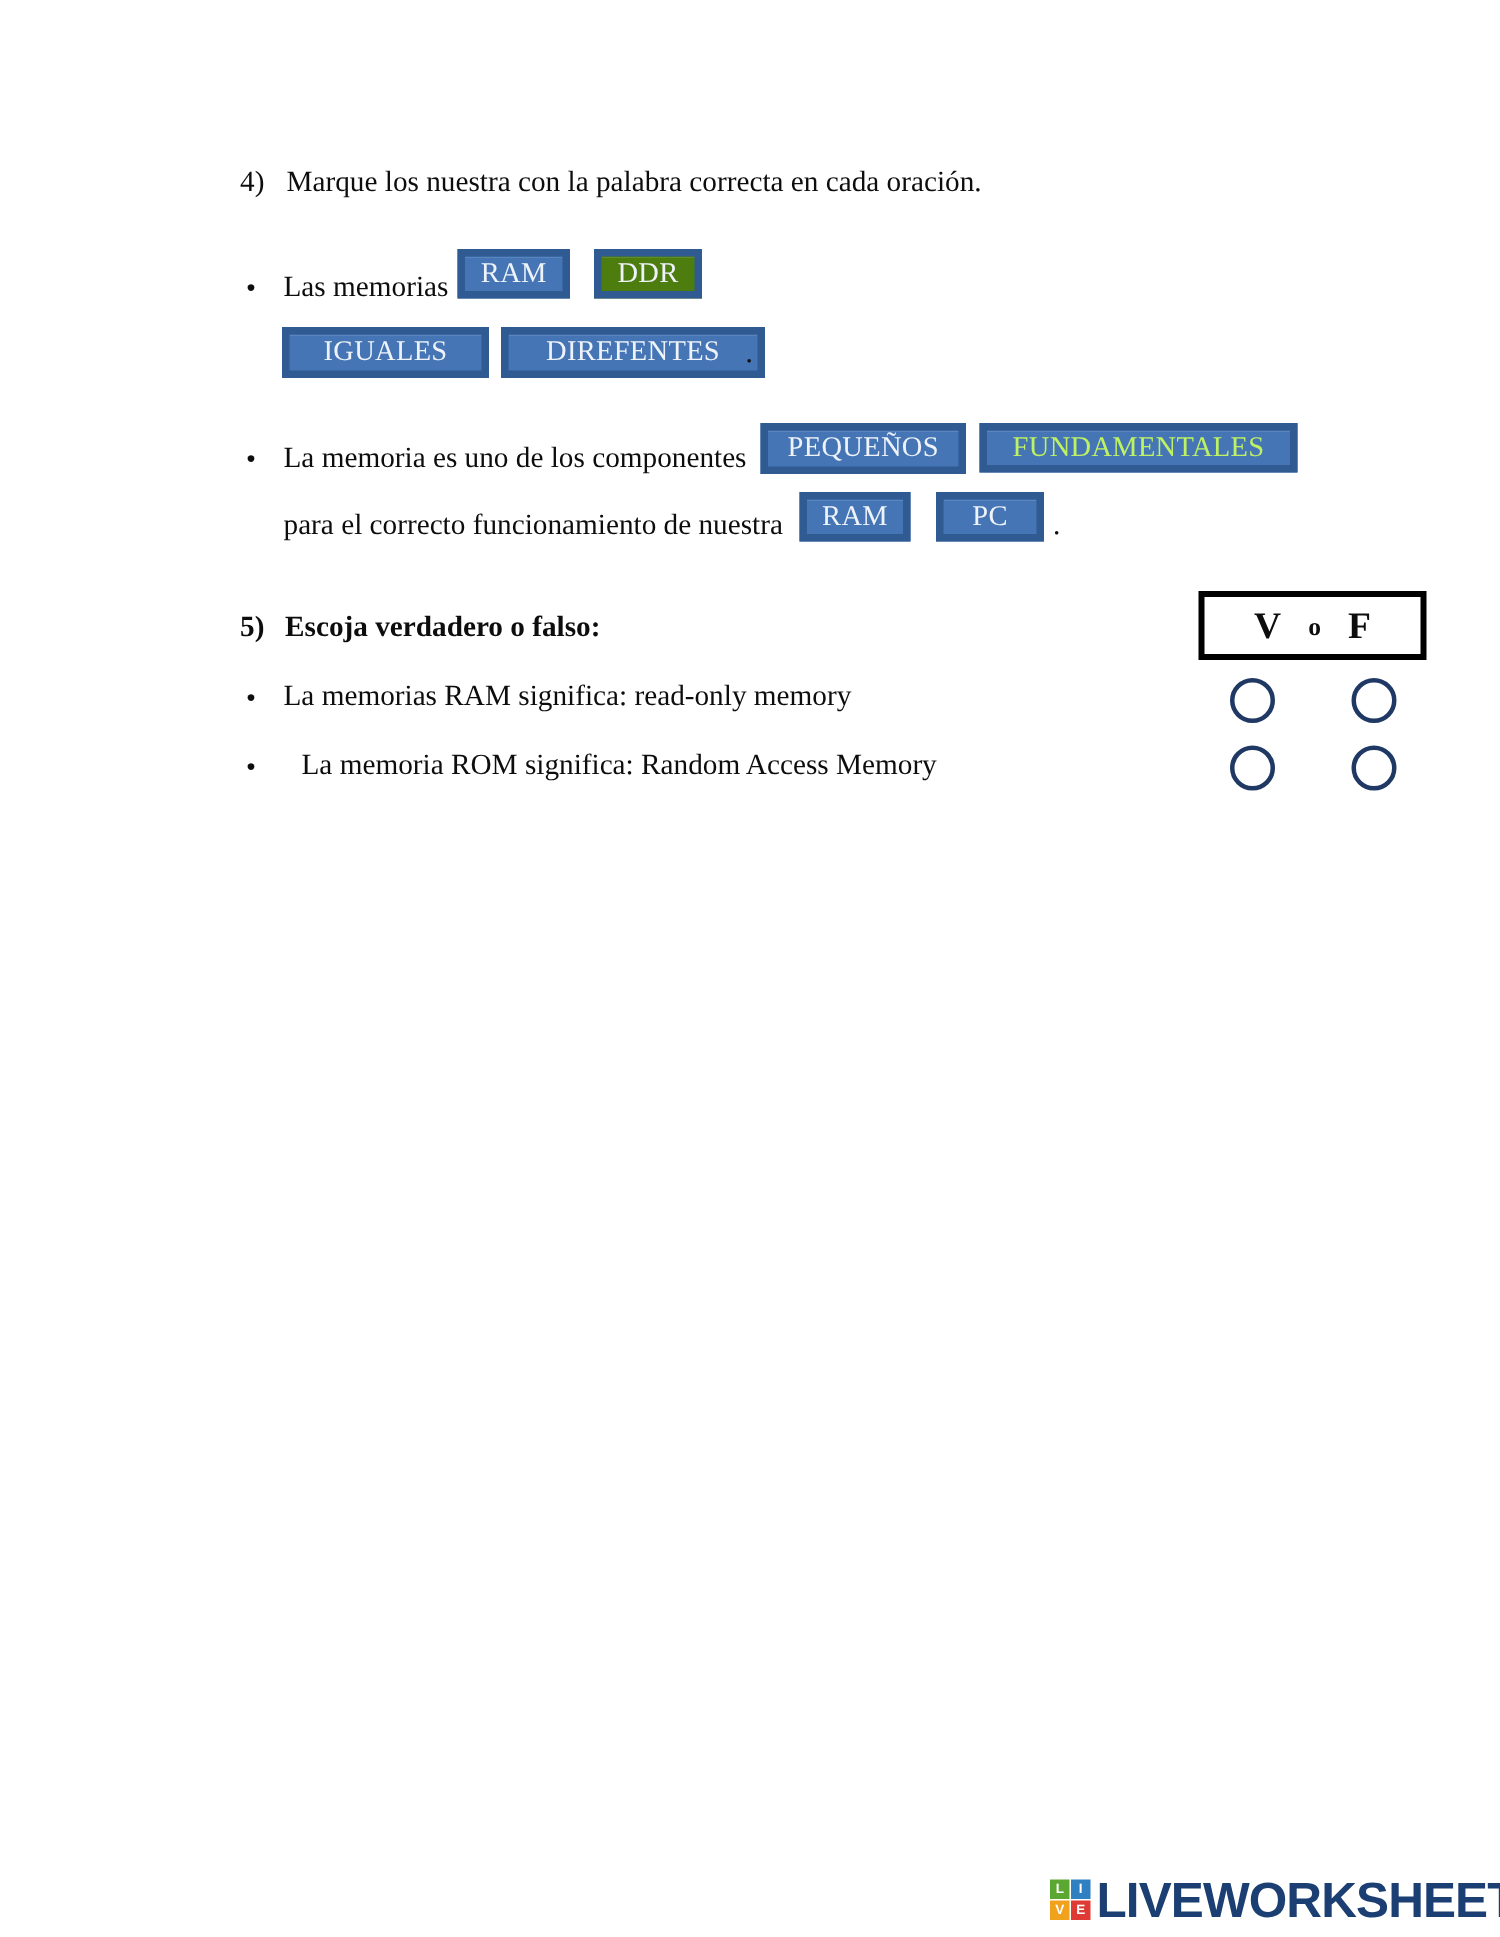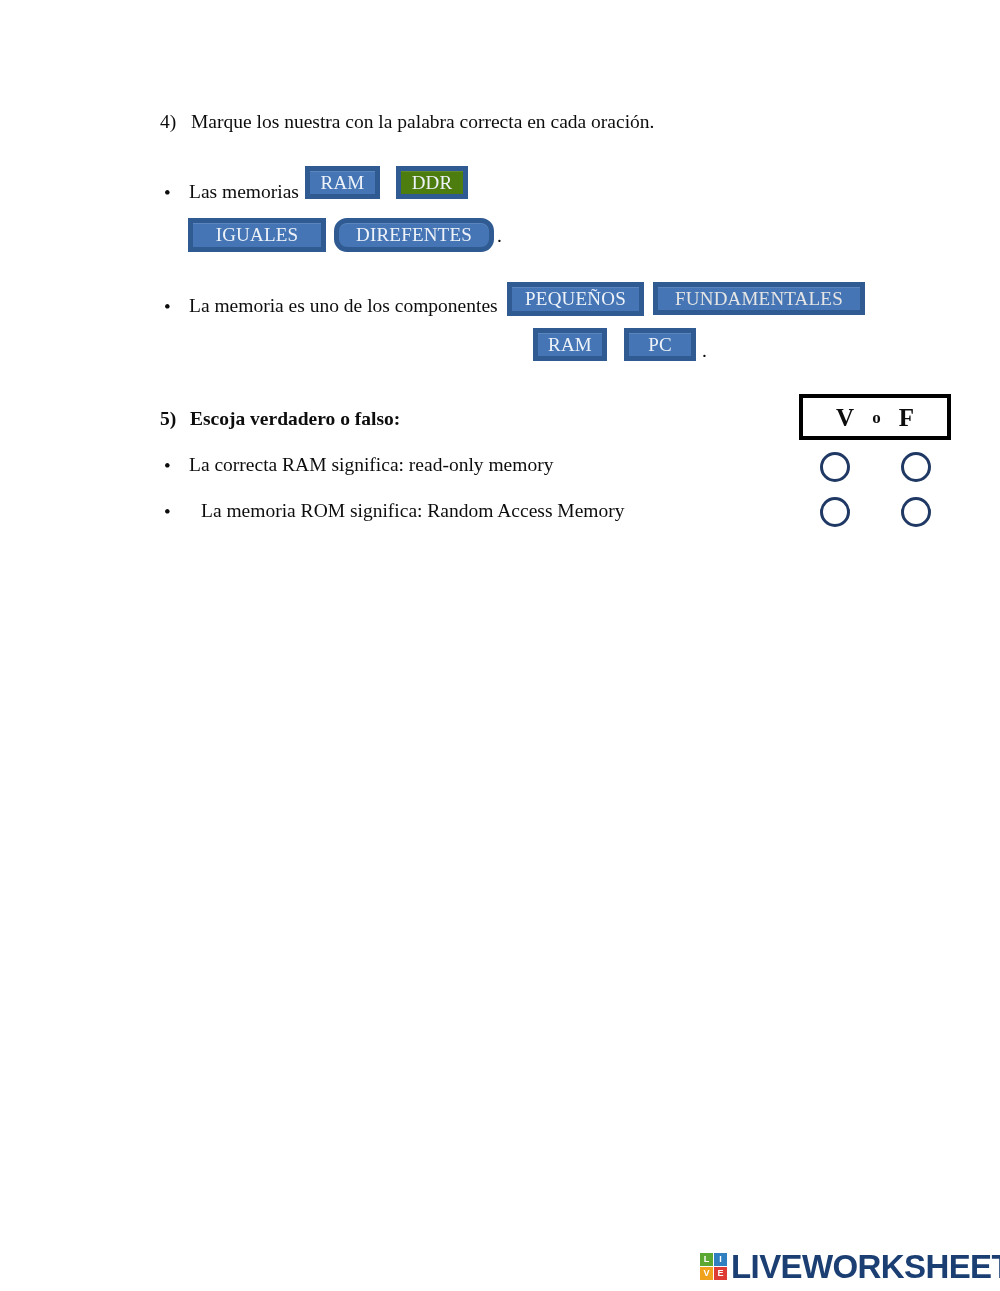--- a/index.html
+++ b/index.html
@@ -143,52 +143,53 @@
 
   <div class="abs q-text" style="left:189px; top:182px;">Las memorias</div>
 
   <div class="chip" style="left: 305px; top: 166px; width: 75px; height: 33px; background: rgb(69, 117, 180); border-color: rgb(47, 90, 146); color: rgb(238, 243, 250);">RAM</div>
 
   <div class="chip" style="left: 396px; top: 166px; width: 72px; height: 33px; background: #4d7c0f; border-color: rgb(47, 90, 146); color: rgb(238, 243, 250);">DDR</div>
 
 
   <div class="chip" style="left: 188px; top: 218px; width: 138px; height: 34px; background: rgb(69, 117, 180); border-color: rgb(47, 90, 146); color: rgb(238, 243, 250);">IGUALES</div>
 
-  <div class="chip" style="left: 334px; top: 218px; width: 160px; height: 34px; background: rgb(69, 117, 180); border-color: rgb(47, 90, 146); color: rgb(238, 243, 250); border-radius: 13px;">DIREFENTES</div>
+  <div class="chip" style="left: 334px; top: 218px; width: 176px; height: 34px; background: rgb(69, 117, 180); border-color: rgb(47, 90, 146); color: rgb(238, 243, 250);">DIREFENTES</div>
 
   <div class="abs q-text" style="left:497px; top:226px;">.</div>
 
   <div class="bullet-dot" style="left:164px; top:297px;">•</div>
 
   <div class="abs q-text" style="left:189px; top:296px;">La memoria es uno de los componentes</div>
 
   <div class="chip" style="left: 507px; top: 282px; width: 137px; height: 34px; background: rgb(69, 117, 180); border-color: rgb(47, 90, 146); color: rgb(238, 243, 250);">PEQUEÑOS</div>
 
-  <div class="chip" style="left: 653px; top: 282px; width: 212px; height: 33px; background: rgb(69, 117, 180); border-color: rgb(47, 90, 146); color: #e5e5e5;">FUNDAMENTALES</div>
-
+  <div class="chip" style="left: 653px; top: 282px; width: 212px; height: 33px; background: rgb(69, 117, 180); border-color: rgb(47, 90, 146); color: #bef264;">FUNDAMENTALES</div>
+
+  <div class="abs q-text" style="left:189px; top:341px;">para el correcto funcionamiento de nuestra</div>
 
   <div class="chip" style="left: 533px; top: 328px; width: 74px; height: 33px; background: rgb(69, 117, 180); border-color: rgb(47, 90, 146); color: rgb(238, 243, 250);">RAM</div>
 
   <div class="chip" style="left: 624px; top: 328px; width: 72px; height: 33px; background: rgb(69, 117, 180); border-color: rgb(47, 90, 146); color: rgb(238, 243, 250);">PC</div>
 
   <div class="abs q-text" style="left:702px; top:341px;">.</div>
 
   <div class="abs q-number bold" style="left:160px; top:409px;">5)</div>
 
   <div class="abs q-text bold" style="left:190px; top:409px;">Escoja verdadero o falso:</div>
 
   <div class="vf-box" style="left:799px; top:394px; width:152px; height:46px;">
     <span class="vf-big">V</span>
     <span class="vf-small">o</span>
     <span class="vf-big">F</span>
   </div>
 
   <div class="bullet-dot" style="left:164px; top:456px;">•</div>
 
-  <div class="abs q-text" style="left:189px; top:455px;">La correcta RAM significa: read-only memory</div>
+  <div class="abs q-text" style="left:189px; top:455px;">La memorias RAM significa: read-only memory</div>
 
   <div class="radio" style="left: 820px; top: 452px; border-color: rgb(31, 56, 100);"></div>
 
   <div class="radio" style="left: 901px; top: 452px; border-color: rgb(31, 56, 100);"></div>
 
   <div class="bullet-dot" style="left:164px; top:502px;">•</div>
 
   <div class="abs q-text" style="left:189px; top:501px;margin-left:12px;">La memoria ROM significa: Random Access Memory</div>
 
   <div class="radio" style="left: 820px; top: 497px; border-color: rgb(31, 56, 100);"></div>

